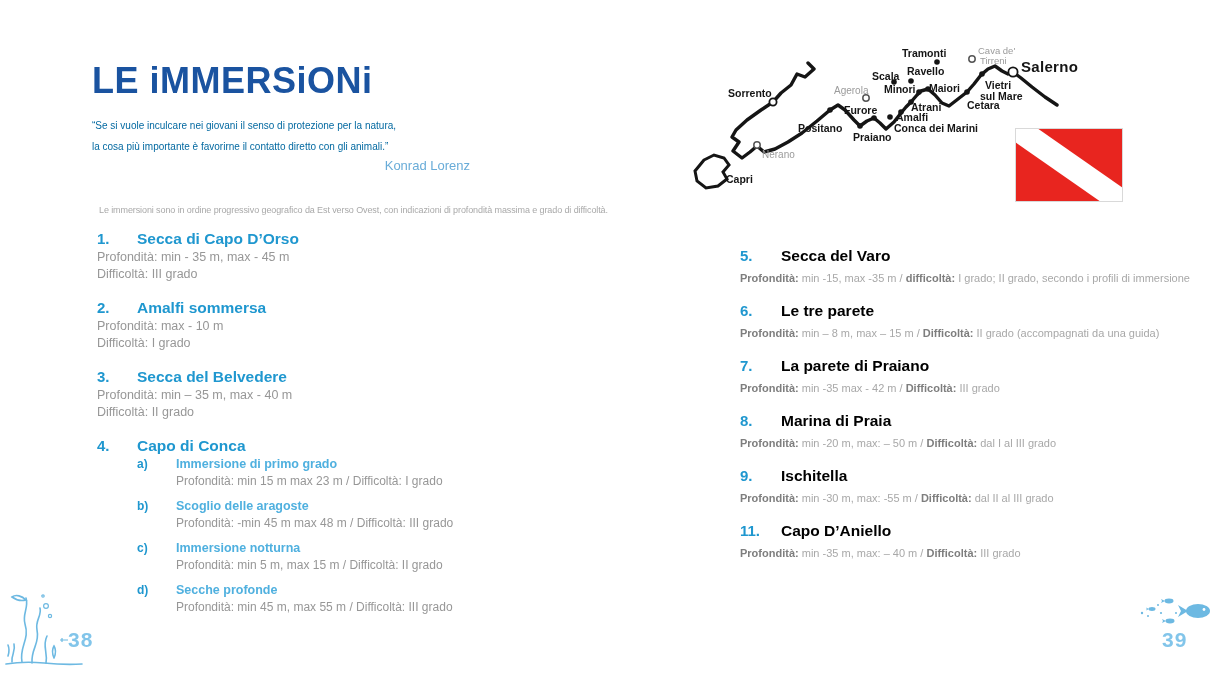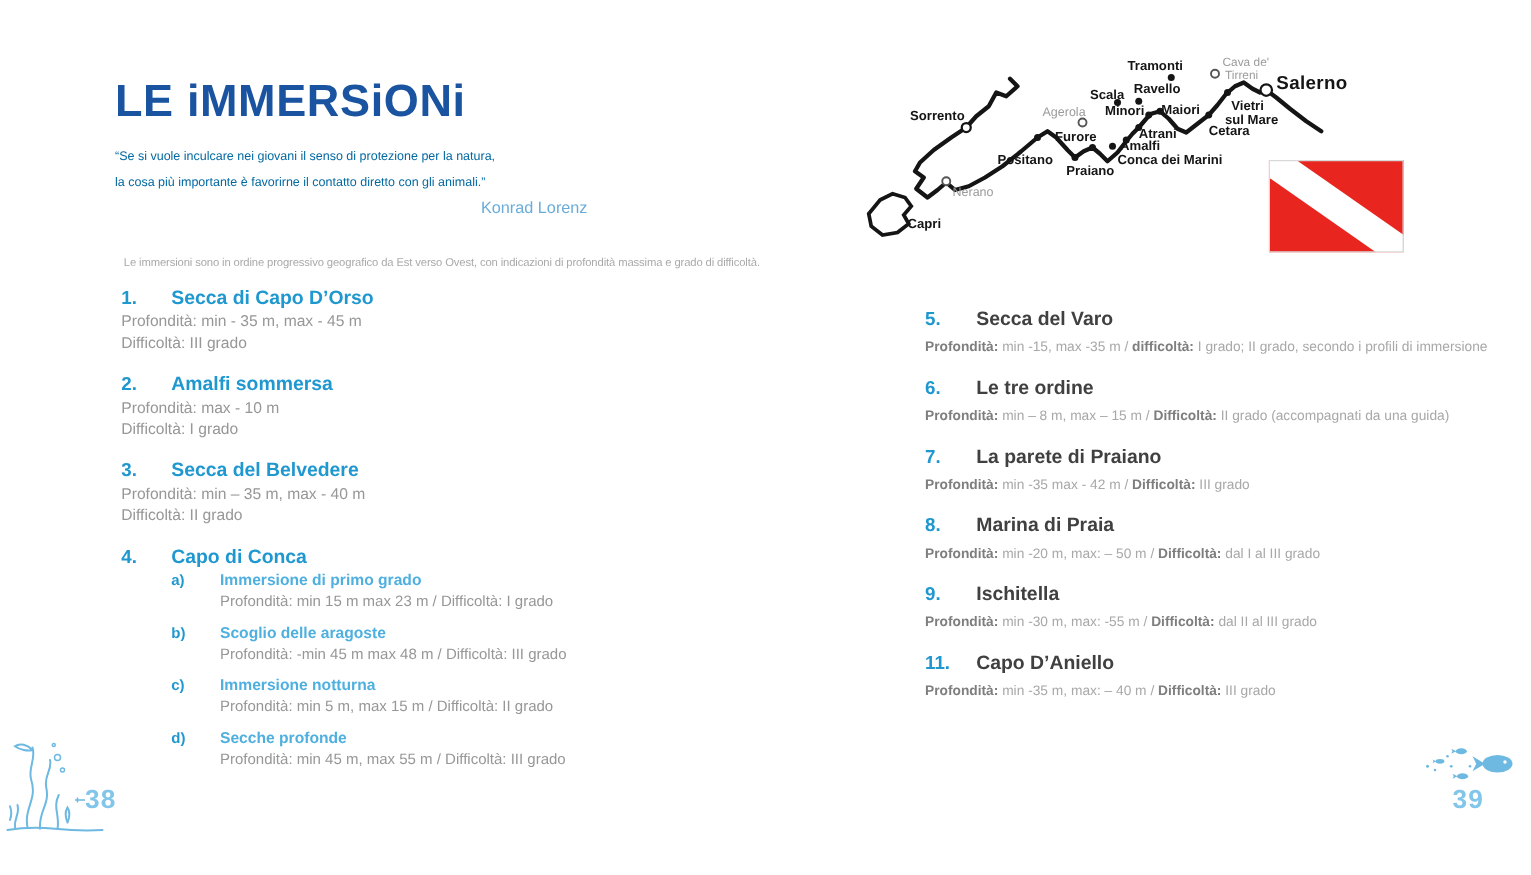--- a/index.html
+++ b/index.html
@@ -24,21 +24,21 @@
   .sub-spacer{width:40px;flex:0 0 40px;}
   .sub-letter{width:39px;flex:0 0 39px;font-weight:bold;font-size:12px;color:#1f97cf;}
   .sub-title{font-weight:bold;font-size:12.5px;color:#4fb0df;text-align:right;}
   .sub-detail{margin-left:79px;margin-top:2px;font-size:12px;line-height:15px;color:#979797;}
 
   
   .items-right{left:740px;top:246px;width:470px;}
   .ritem{margin-bottom:16px;}
   .ritem-head{display:flex;align-items:baseline;line-height:20px;}
   .ritem-num{width:41px;flex:0 0 41px;font-weight:bold;font-size:15px;color:#1f97cf;}
-  .ritem-title{font-weight:bold;font-size:15.5px;color:#404040;}
+  .ritem-title{font-weight:bold;font-size:15.5px;color:#000000;}
   .ritem-detail{margin-top:5px;font-size:11px;line-height:14px;color:#a8a8a8;white-space:nowrap;}
   .ritem-detail .lbl{font-weight:bold;color:#7e7e7e;}
 
   
   .map{left:690px;top:25px;width:450px;height:180px;}
   .map svg{position:absolute;left:0;top:0;}
   .map-label{position:absolute;font-weight:bold;font-size:10.5px;color:#151515;white-space:nowrap;}
   .map-label.gray{color:#9b9b9b;font-weight:normal;font-size:10px;}
   .map-label.gray-small{color:#9b9b9b;font-weight:normal;font-size:9.5px;}
   .map-label.bold-large{font-size:15px;letter-spacing:.3px;}
@@ -136,21 +136,21 @@
   <div class="ritem">
     <div class="ritem-head">
       <span class="ritem-num">5.</span>
       <span class="ritem-title">Secca del Varo</span>
     </div>
     <div class="ritem-detail"><span class="lbl">Profondità:</span><span> min -15, max -35 m / </span><span class="lbl">difficoltà:</span><span> I grado; II grado, secondo i profili di immersione</span></div>
   </div>
   <div class="ritem">
     <div class="ritem-head">
       <span class="ritem-num">6.</span>
-      <span class="ritem-title">Le tre ordine</span>
+      <span class="ritem-title">Le tre parete</span>
     </div>
     <div class="ritem-detail"><span class="lbl">Profondità:</span><span> min – 8 m, max – 15 m / </span><span class="lbl">Difficoltà:</span><span> II grado (accompagnati da una guida)</span></div>
   </div>
   <div class="ritem">
     <div class="ritem-head">
       <span class="ritem-num">7.</span>
       <span class="ritem-title">La parete di Praiano</span>
     </div>
     <div class="ritem-detail"><span class="lbl">Profondità:</span><span> min -35  max - 42 m /  </span><span class="lbl">Difficoltà:</span><span> III grado</span></div>
   </div>

